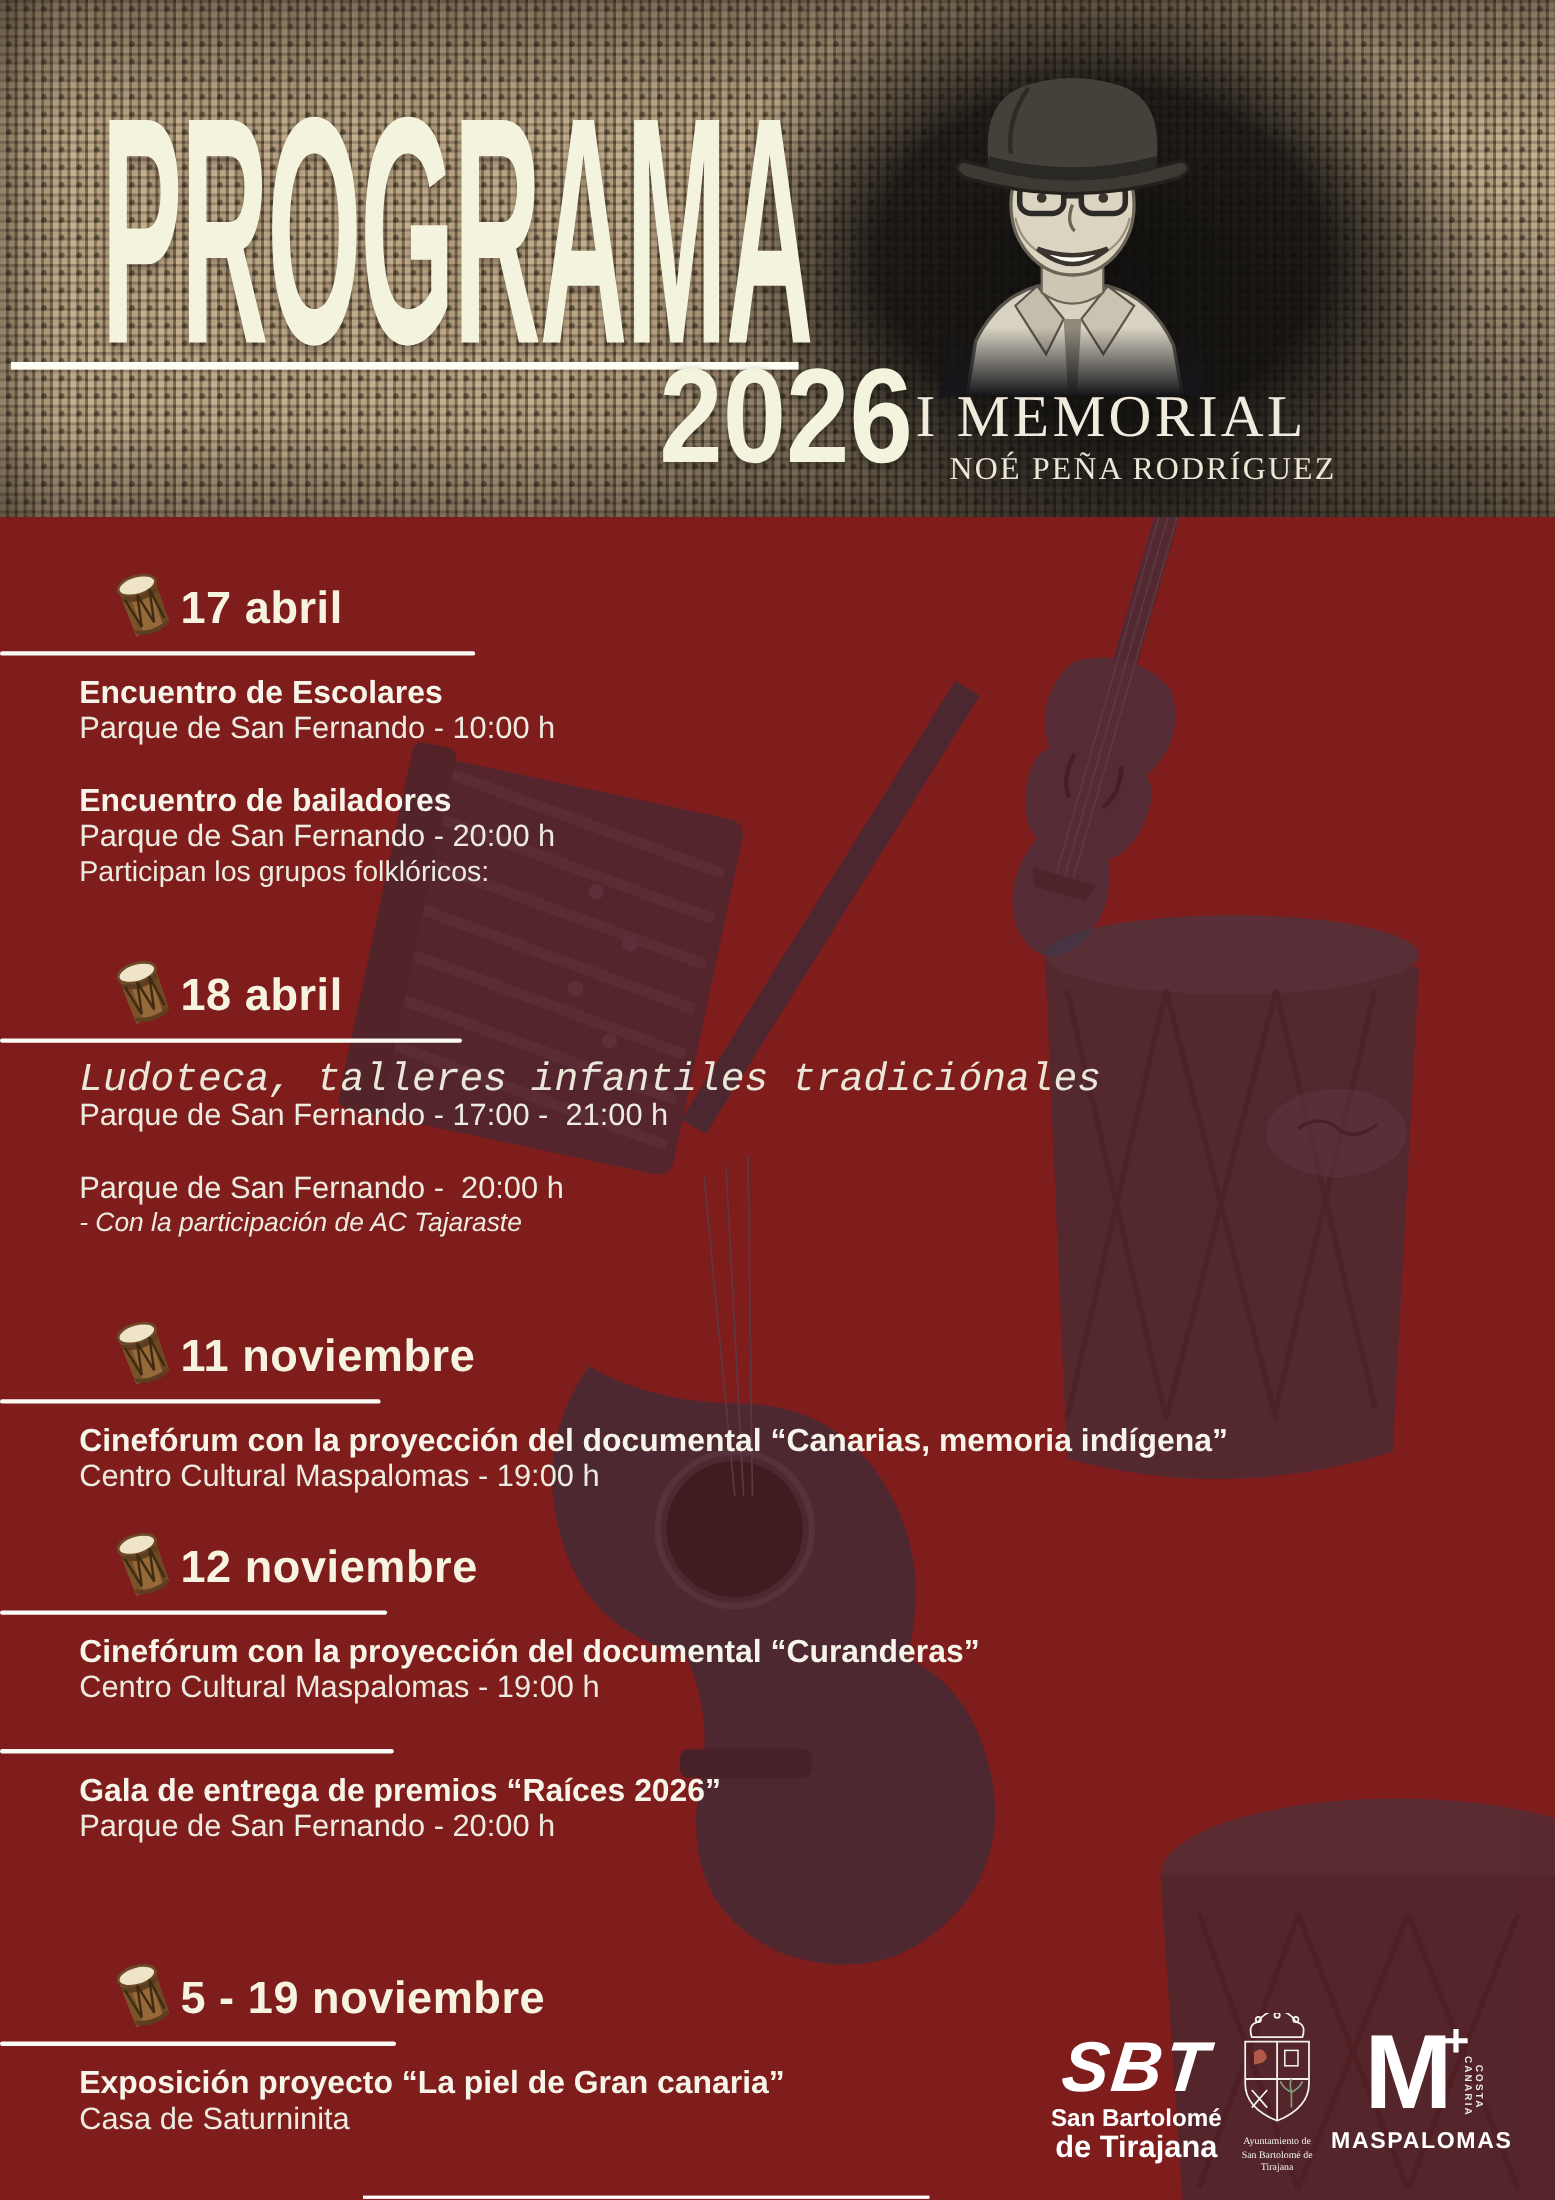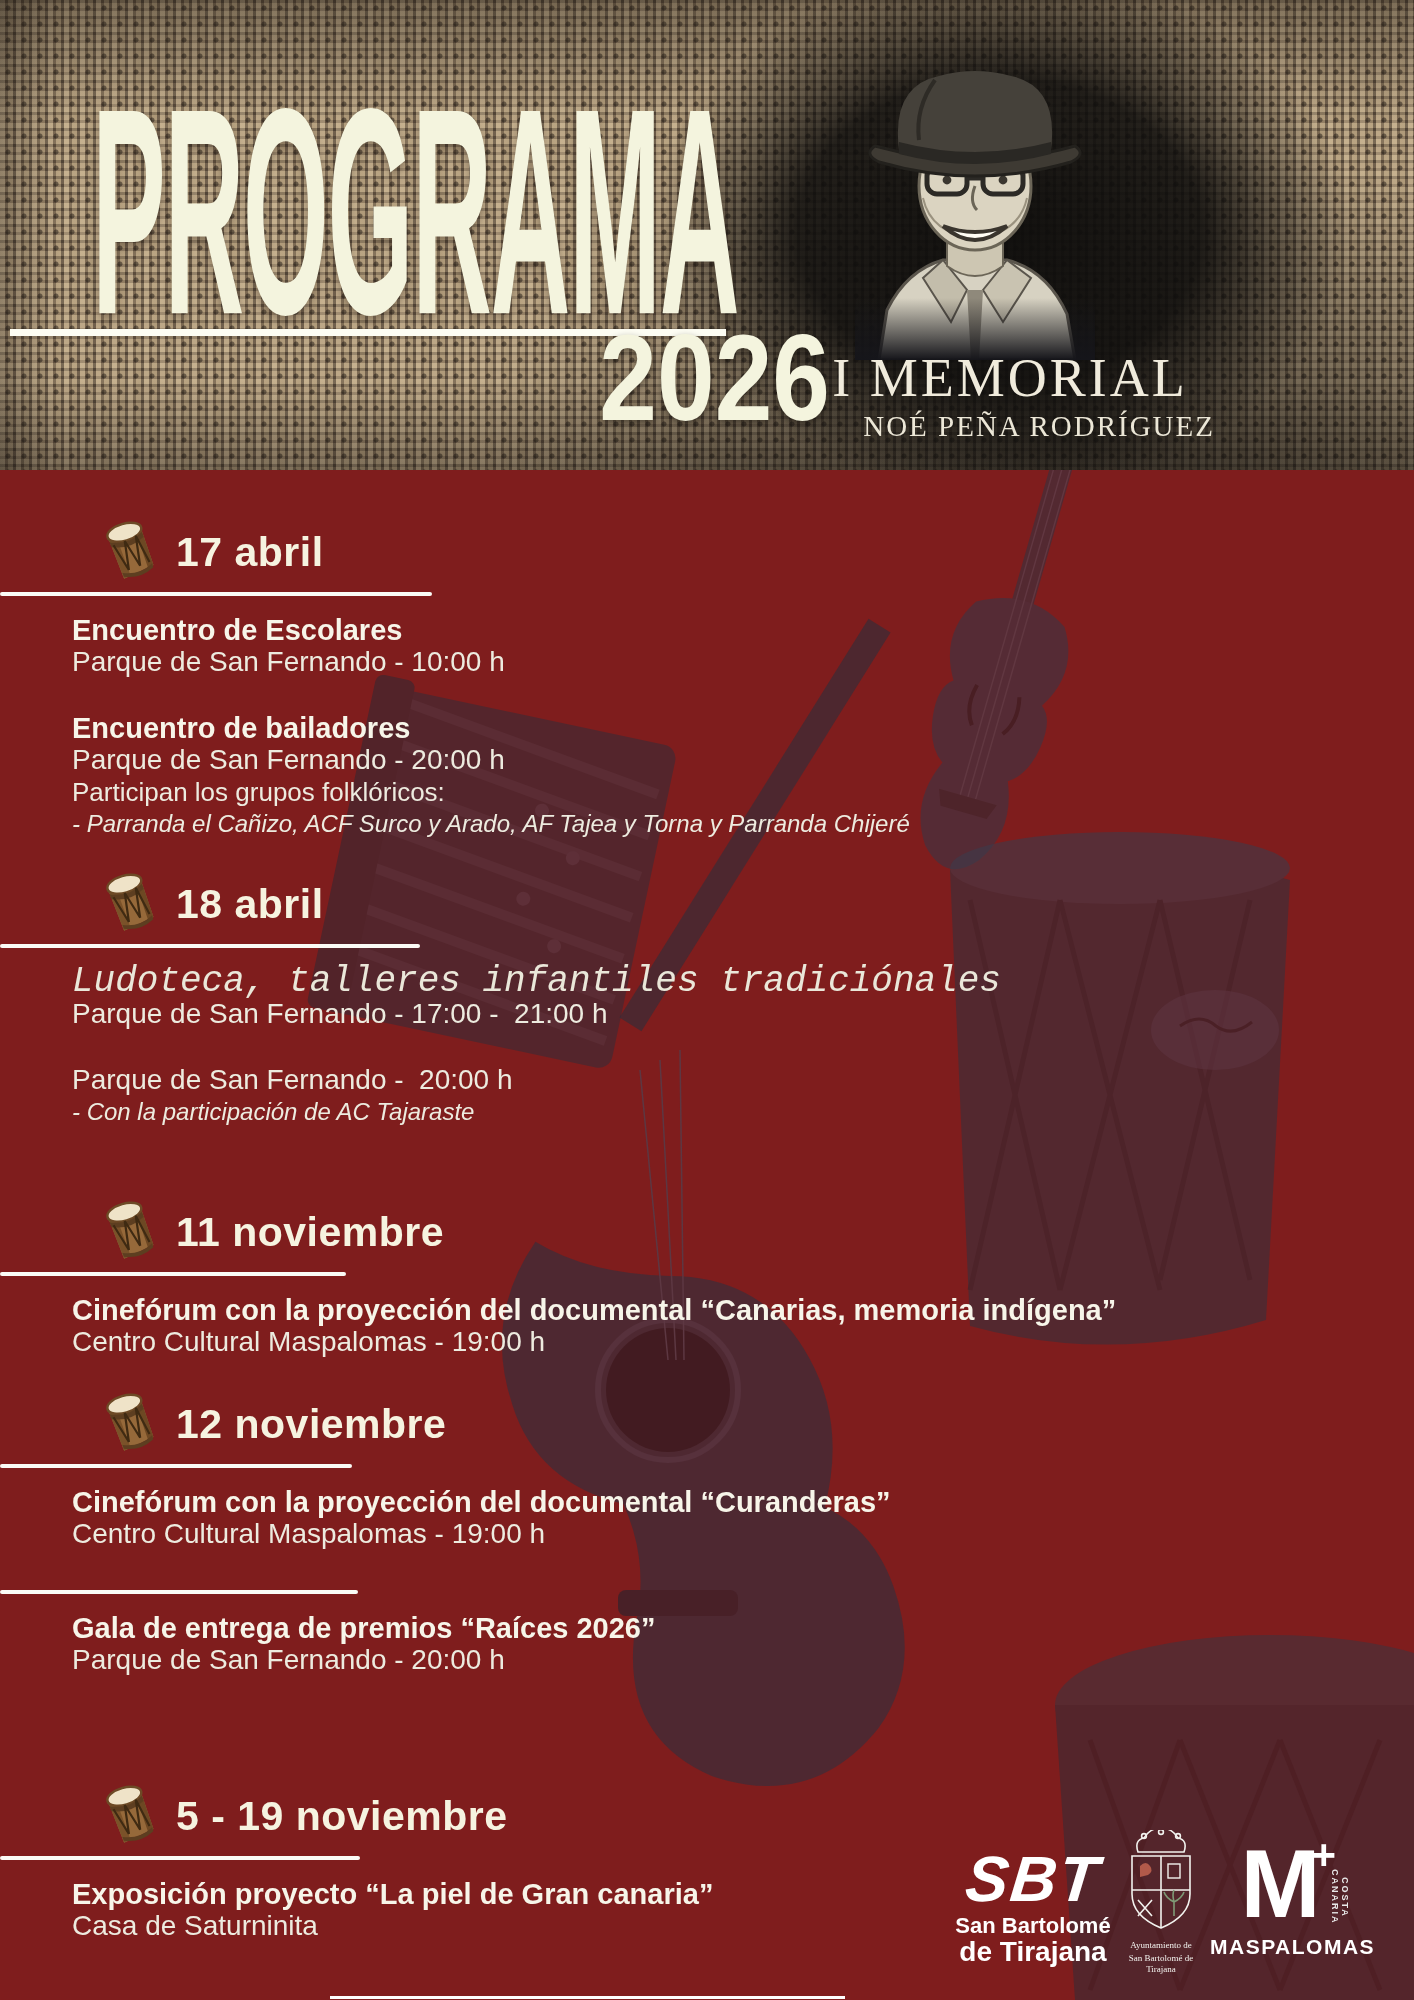--- a/index.html
+++ b/index.html
@@ -50,21 +50,21 @@
     font:400 54px/1 "Liberation Serif",serif;color:#f0ebdc;letter-spacing:3px;white-space:nowrap;
   }
   .memorial-name{
     position:absolute;left:755px;top:412px;width:460px;text-align:right;
     font:400 29px/1 "Liberation Serif",serif;color:#ece7d7;letter-spacing:2px;white-space:nowrap;
   }
   
   .watermark{position:absolute;left:0;top:470px;width:1414px;height:1530px;pointer-events:none;}
   
   .section{position:absolute;left:0;width:1414px;}
-  .date-row{display:flex;align-items:center;gap:14px;padding-left:98px;height:72px;}
+  .date-row{display:flex;align-items:center;gap:2px;padding-left:98px;height:72px;}
   .drum{width:64px;height:70px;flex:0 0 auto;}
   .date-label{
     margin:0;font:700 41px/1 "Liberation Sans",sans-serif;color:#f6f3e0;letter-spacing:.5px;
   }
   .rule{height:4px;background:#fbfbf6;margin-top:4px;border-radius:2px;}
   .events{padding-left:72px;padding-top:18px;display:flex;flex-direction:column;gap:34px;}
   .ev-title{font:700 29px/32px "Liberation Sans",sans-serif;color:#f7f5e9;}
   .ev-line{font:400 28px/32px "Liberation Sans",sans-serif;color:#edebdf;white-space:pre-wrap;}
   .style-small{font-size:26px;}
   .style-italic{font-style:italic;font-size:24px;}
@@ -208,21 +208,20 @@
     <div class="rule"></div>
     <div class="events">
           <div class="event">
             <div class="ev-title">Encuentro de Escolares</div>
             <div class="ev-line style-normal">Parque de San Fernando - 10:00 h</div>
           </div>
           <div class="event">
             <div class="ev-title">Encuentro de bailadores</div>
             <div class="ev-line style-normal">Parque de San Fernando - 20:00 h</div>
             <div class="ev-line style-small">Participan los grupos folklóricos:</div>
-            <div class="ev-line style-italic">- Parranda el Cañizo, ACF Surco y Arado, AF Tajea y Torna y Parranda Chijeré</div>
           </div>
         </div>
   </section>
 
   <section class="section sec-1">
     <div class="date-row">
       <span class="drum">
         <svg viewBox="0 0 64 70" width="64" height="70" aria-hidden="true">
           <g transform="rotate(-16 32 35)">
             <path d="M15,16 L49,13 L51,54 L19,59 Z" fill="#96693a"></path>

